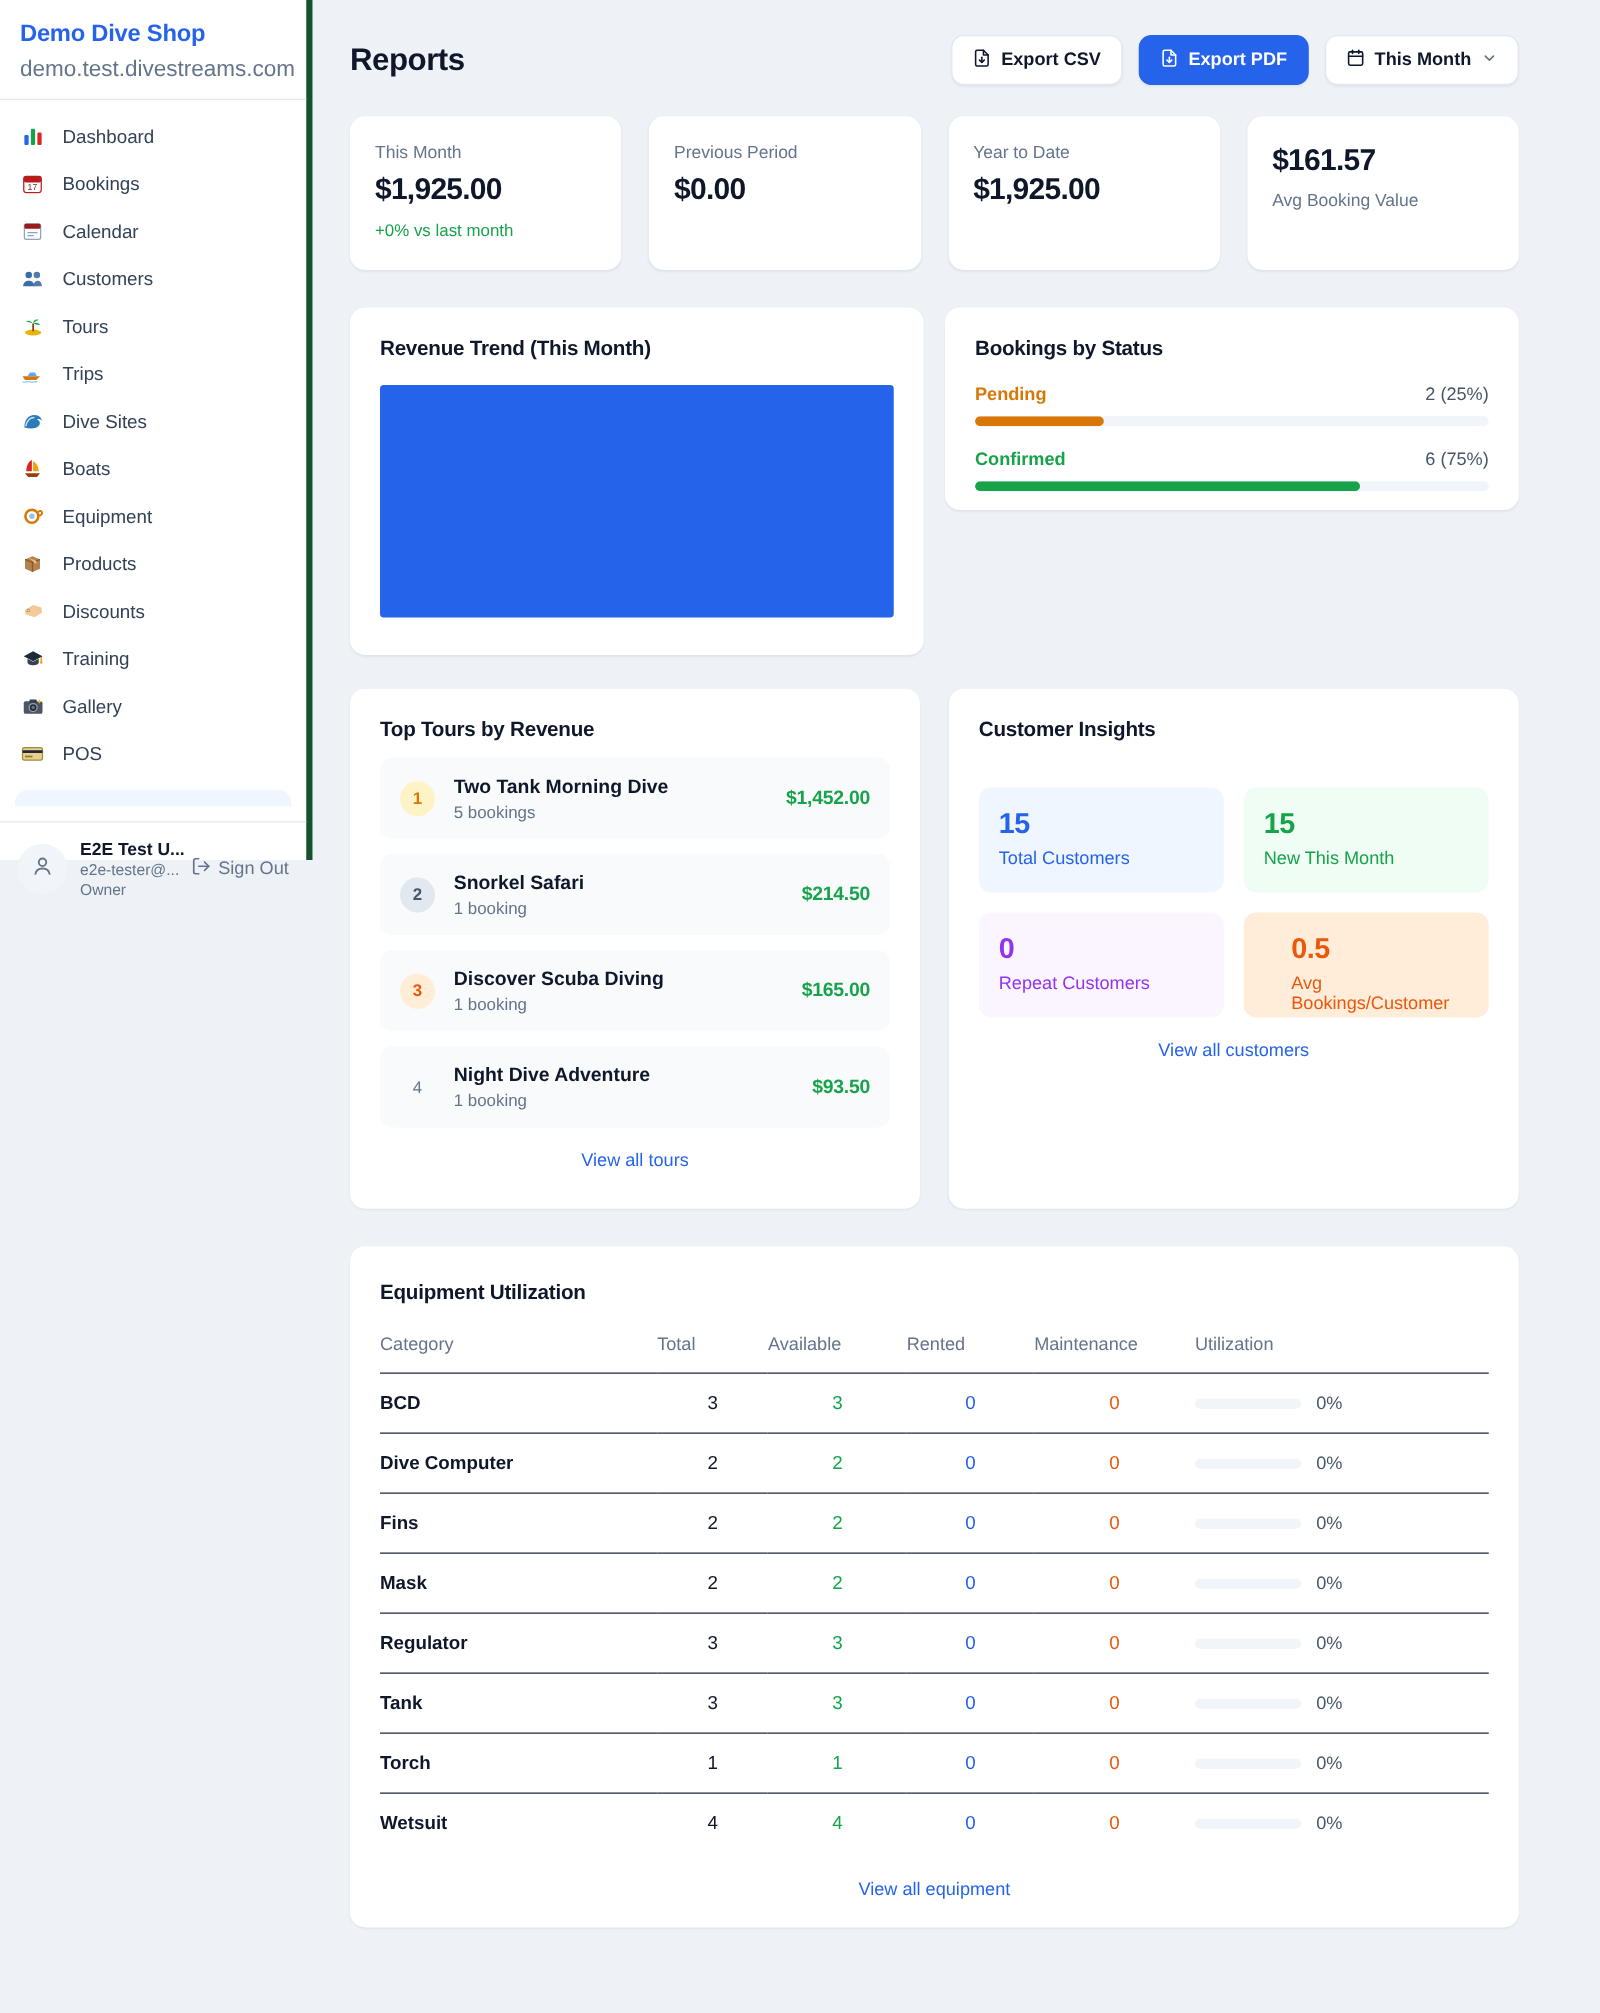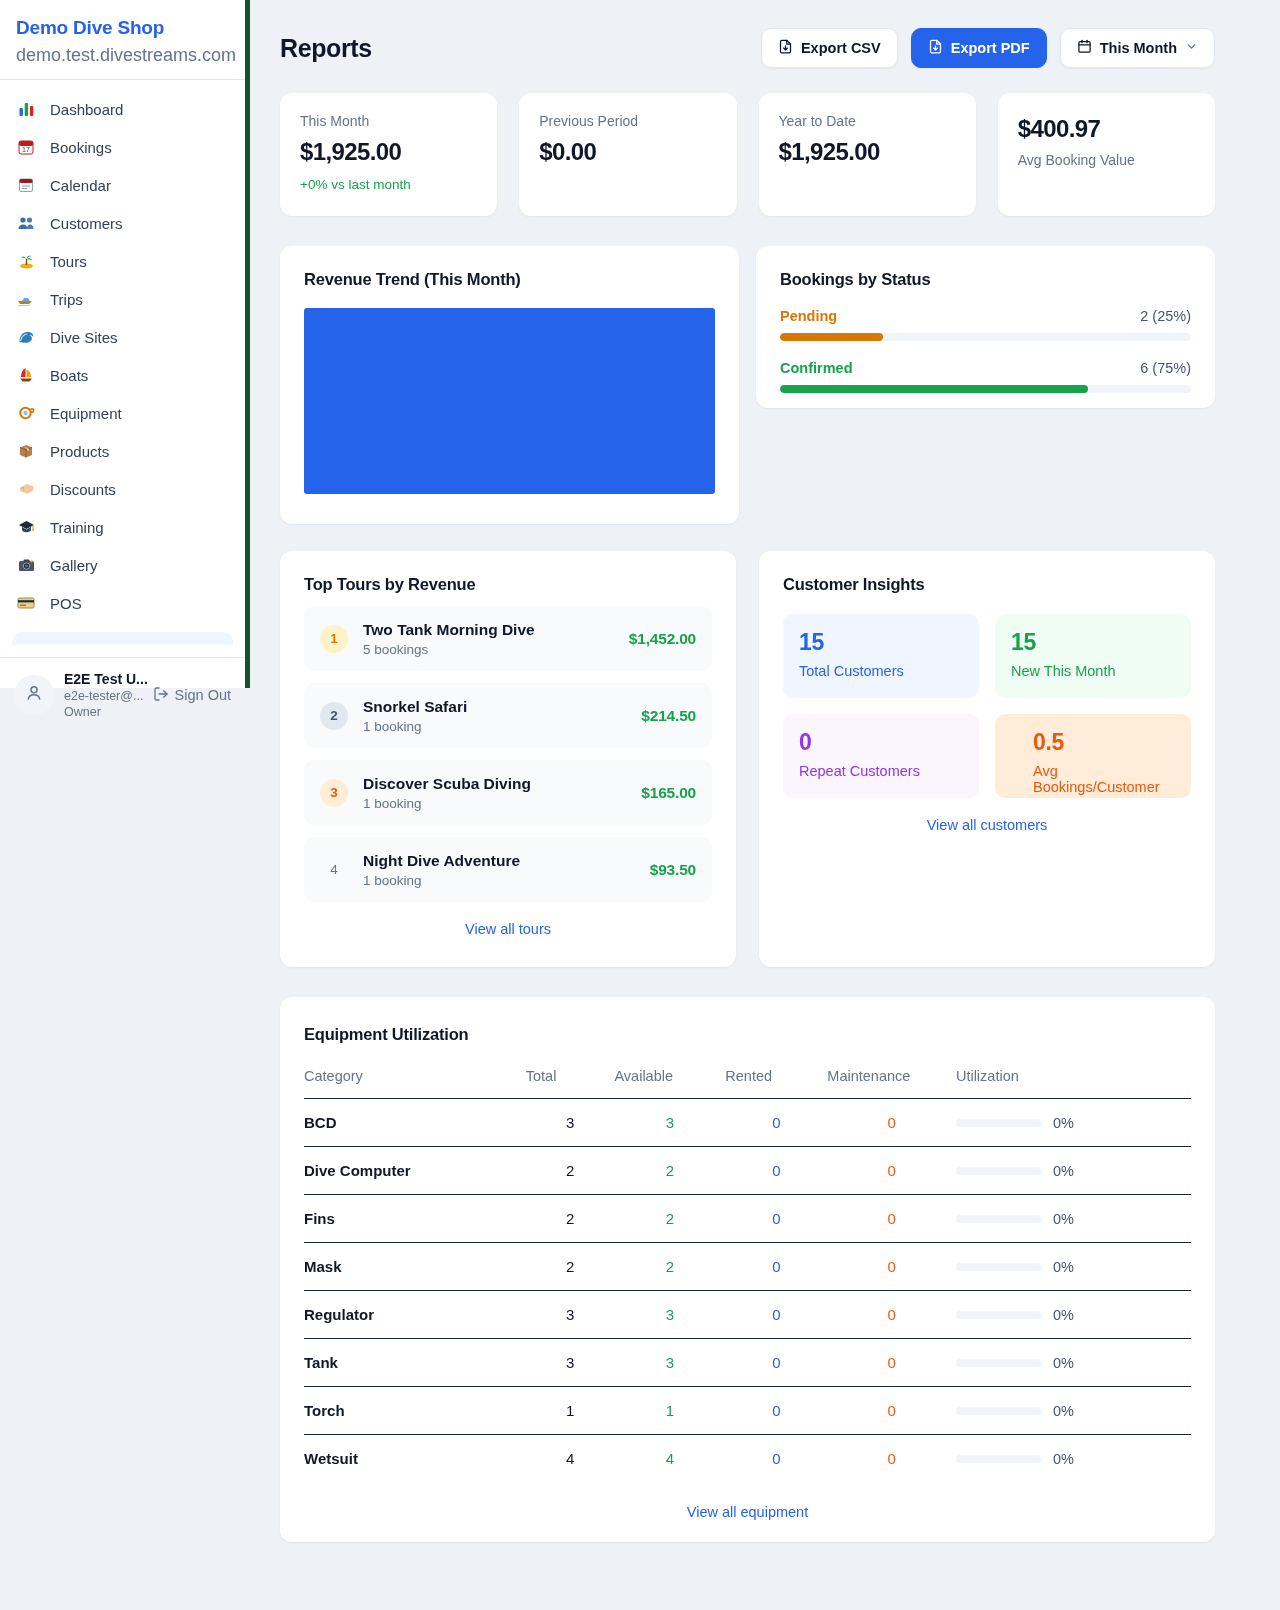--- a/index.html
+++ b/index.html
@@ -61,21 +61,21 @@
   .rank { width:28px; height:28px; border-radius:50%; display:flex; align-items:center; justify-content:center;
           font-size:13.5px; font-weight:bold; margin-right:15px; flex:0 0 28px; }
   .rank-1 { background:#fef3c7; color:#d97706; }
   .rank-2 { background:#e2e8f0; color:#475569; }
   .rank-3 { background:#ffedd5; color:#ea580c; }
   .rank-4 { background:transparent; color:#64748b; font-weight:normal; }
   .tour-name { font-size:15.5px; font-weight:bold; }
   .tour-bookings { font-size:13.5px; color:#64748b; margin-top:3px; }
   .tour-amount { margin-left:auto; color:#16a34a; font-weight:bold; font-size:15.5px; letter-spacing:-.2px; }
   .view-link { display:block; text-align:center; color:#2563eb; font-size:14.5px; margin-top:19px; text-decoration:none; cursor:pointer; }
-  .tiles { display:grid; grid-template-columns:1fr 1fr; gap:16px; margin-top:20px; }
+  .tiles { display:grid; grid-template-columns:1fr 1fr; gap:16px; margin-top:36px; }
   .tile { border-radius:10px; padding:15px 16px; height:84px; }
   .tile-value { font-size:23px; font-weight:800; letter-spacing:-.4px; }
   .tile-label { font-size:14.5px; margin-top:7px; }
   .tile-blue   { background:#eff6ff; color:#2563eb; }
   .tile-green  { background:#f0fdf4; color:#16a34a; }
   .tile-purple { background:#faf5ff; color:#9333ea; }
   .tile-orange { background:#ffecd9; color:#ea580c;padding-left:38px; }
   .equip-card { margin-top:30px; padding:28px 24px 22px; }
   table { width:100%; border-collapse:collapse; margin-top:12px; }
   th { color:#64748b; font-weight:normal; font-size:14.5px; padding:12px 0 14px; text-align:left; border-bottom:1px solid #1f2937; }
@@ -314,21 +314,21 @@
     </div>
     <div class="card stat-card">
       <div class="stat-label">Previous Period</div>
       <div class="stat-value">$0.00</div>
     </div>
     <div class="card stat-card">
       <div class="stat-label">Year to Date</div>
       <div class="stat-value">$1,925.00</div>
     </div>
     <div class="card stat-card flip">
-      <div class="stat-value">$400.97</div>
+      <div class="stat-value">$161.57</div>
       <div class="stat-label">Avg Booking Value</div>
     </div>
   </div>
 
   <div class="charts-row">
     <div class="card pad24" style="height:278px;">
       <div class="card-title">Revenue Trend (This Month)</div>
       <div class="revenue-fill"></div>
     </div>
     <div class="card pad24" style="height:162px;">

